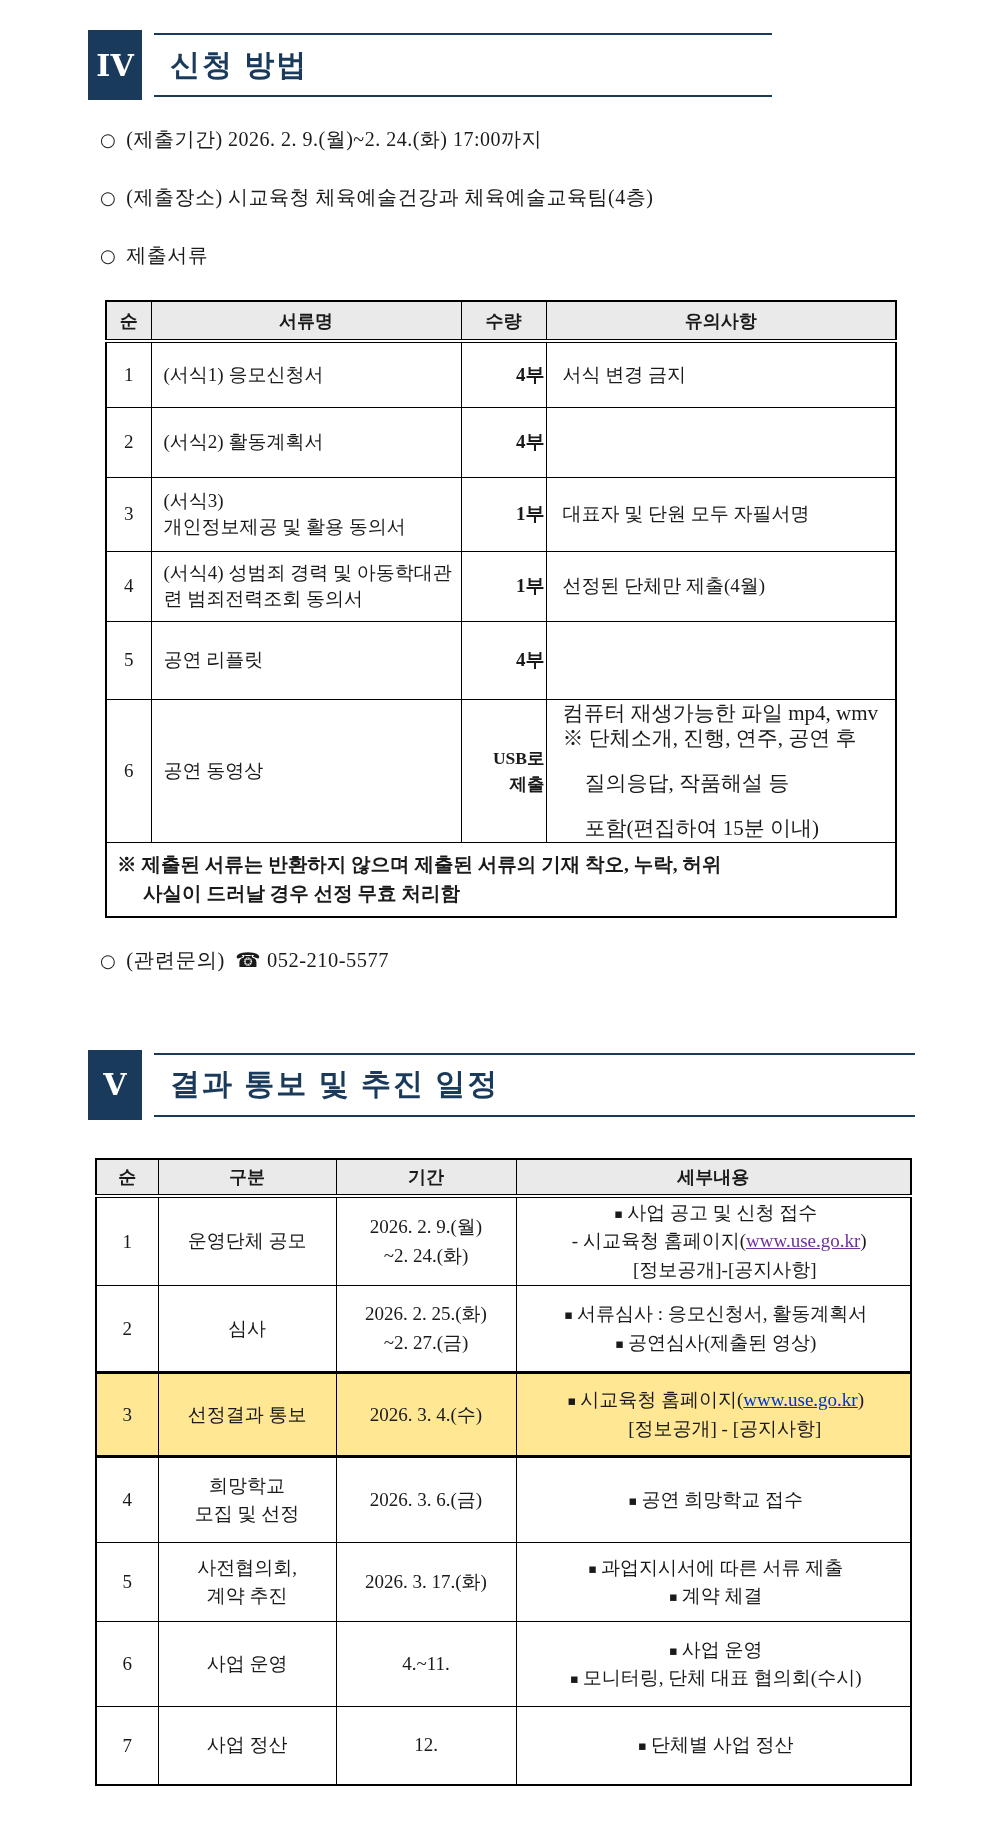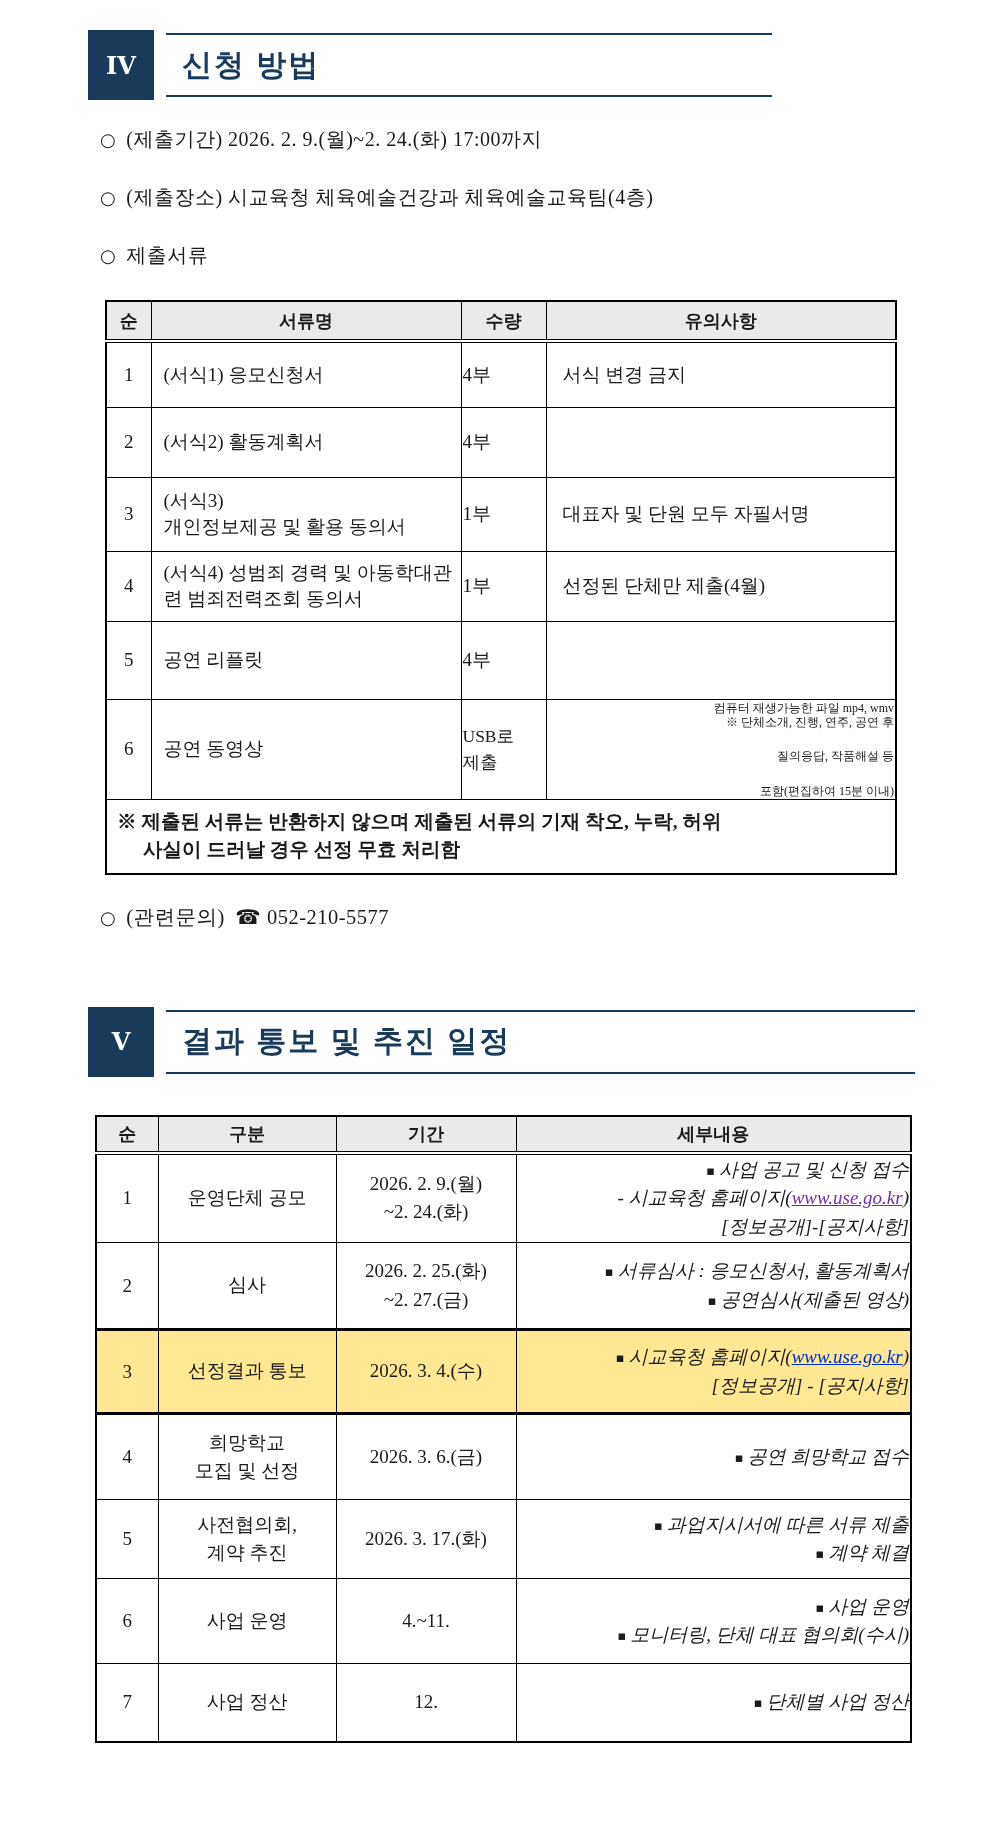--- a/index.html
+++ b/index.html
@@ -18,23 +18,23 @@
     background:#ffffff;
     font-family:"Liberation Serif", serif;
     color:#1a1a1a;
     overflow:hidden;
   }
   
   .sec-header{display:flex;align-items:stretch;margin-left:88px;}
   .sec4{margin-top:30px;width:684px;}
   .sec5{margin-top:76px;width:827px;}
   .sec-numeral{
-    width:66px;min-height:70px;background:var(--navy);color:#ffffff;
+    width:54px;min-height:70px;background:var(--navy);color:#ffffff;
     display:flex;align-items:center;justify-content:center;
-    font-family:"DejaVu Serif", serif;font-size:24px;font-weight:bold;
+    font-family:"DejaVu Serif", serif;font-size:30px;font-weight:bold;
     margin-right:12px;
   }
   .sec-titlebar{
     flex:1;margin:3px 0;
     border-top:2px solid var(--navy);
     border-bottom:2px solid var(--navy);
     display:flex;align-items:center;padding-left:16px;
   }
   .sec-title{
     font-family:"Liberation Sans", sans-serif;font-weight:bold;
@@ -50,23 +50,23 @@
   
   .t1{margin:16px 0 0 105px;width:790px;font-size:19px;border:2px solid var(--border);}
   .t1 th{
     background:var(--header_bg);
     font-family:"Liberation Sans", sans-serif;font-size:18px;font-weight:bold;
     border-bottom:4px double var(--border);
     padding:6px 0;
   }
   .t1 .c-no{text-align:center;}
   .t1 .c-name{text-align:left;padding-left:12px;}
-  .t1 .c-qty{text-align:left;}
+  .t1 .c-qty{text-align:right;font-weight:bold;}
   .t1 .c-note{text-align:left;padding-left:16px;}
-  .t1 .small-note{font-size:12px;line-height:1.2;padding-left:8px;text-align:right;}
+  .t1 .small-note{font-size:21px;line-height:1.2;padding-left:16px;}
   .t1 .small-note .ind{padding-left:22px;margin-top:20px;}
   .t1 .qty-2line{font-size:17.5px;line-height:1.5;}
   .h40{height:40px;} .h66{height:66px;} .h70{height:70px;} .h74{height:74px;}
   .h78{height:78px;} .h84{height:84px;} .h68{height:68px;}
   .t1 .foot td{
     font-weight:bold;font-size:19.5px;text-align:left;
     padding:8px 22px 8px 10px;line-height:1.45;
   }
   .t1 .foot .ind{padding-left:26px;}
   
@@ -74,21 +74,21 @@
   .phone-icon{font-family:"DejaVu Sans", sans-serif;margin:0 6px 0 10px;}
   
   .t2{margin:38px 0 0 95px;width:815px;font-size:19px;border:2px solid var(--border);}
   .t2 th{
     background:var(--header_bg);
     font-family:"Liberation Sans", sans-serif;font-size:18px;font-weight:bold;
     border-bottom:4px double var(--border);
     padding:5px 0;
   }
   .t2 .c-cat,.t2 .c-per{text-align:center;line-height:1.5;}
-  .t2 .c-det{text-align:right;padding-left:6px;line-height:1.5;font-style:italic;}
+  .t2 .c-det{text-align:center;padding-left:6px;line-height:1.5;}
   .t2 .blt{font-family:"DejaVu Sans", sans-serif;font-size:13px;margin-right:4px;vertical-align:1px;}
   .t2 .ind1{padding-left:7px;}
   .t2 .ind2{padding-left:18px;}
   .th35{height:35px;} .rh90{height:90px;} .rh87{height:87px;} .rh84{height:84px;}
   .rh86{height:86px;} .rh79{height:79px;} .rh85{height:85px;} .rh78{height:78px;}
   .t2 tr.hl td{
     background:var(--yellow);
     border-top:3px solid var(--border);
     border-bottom:3px solid var(--border);
   }

